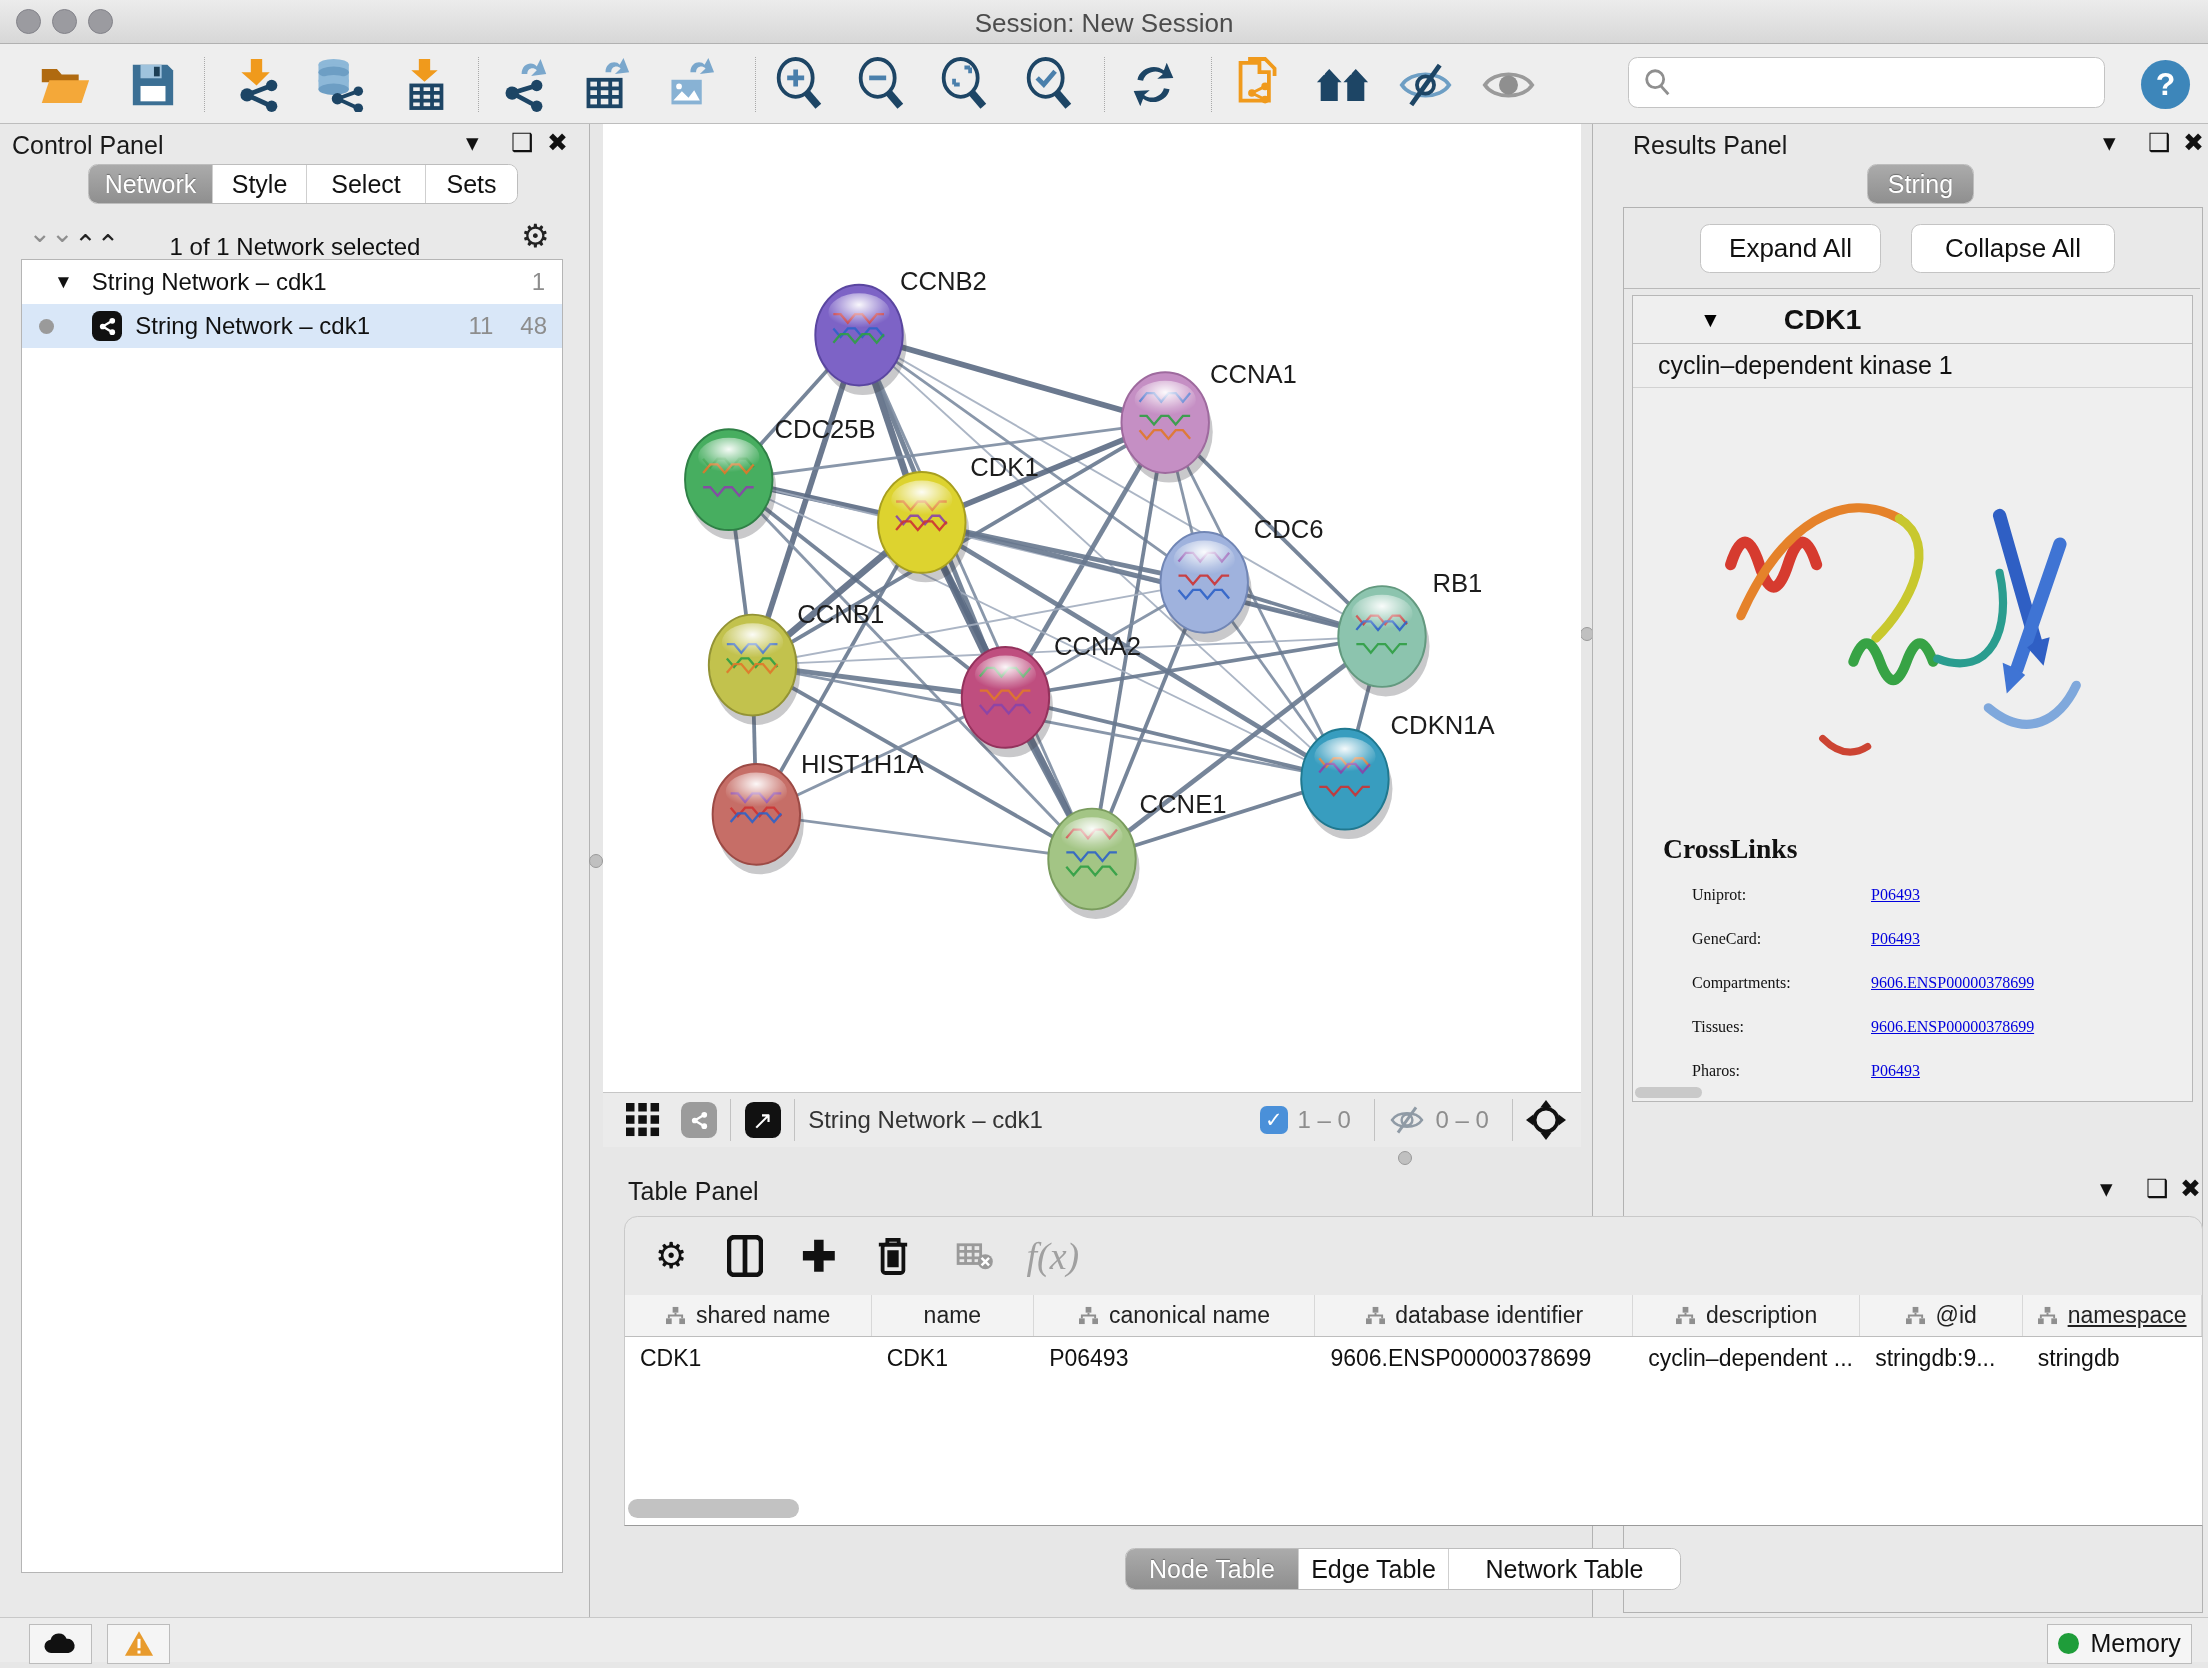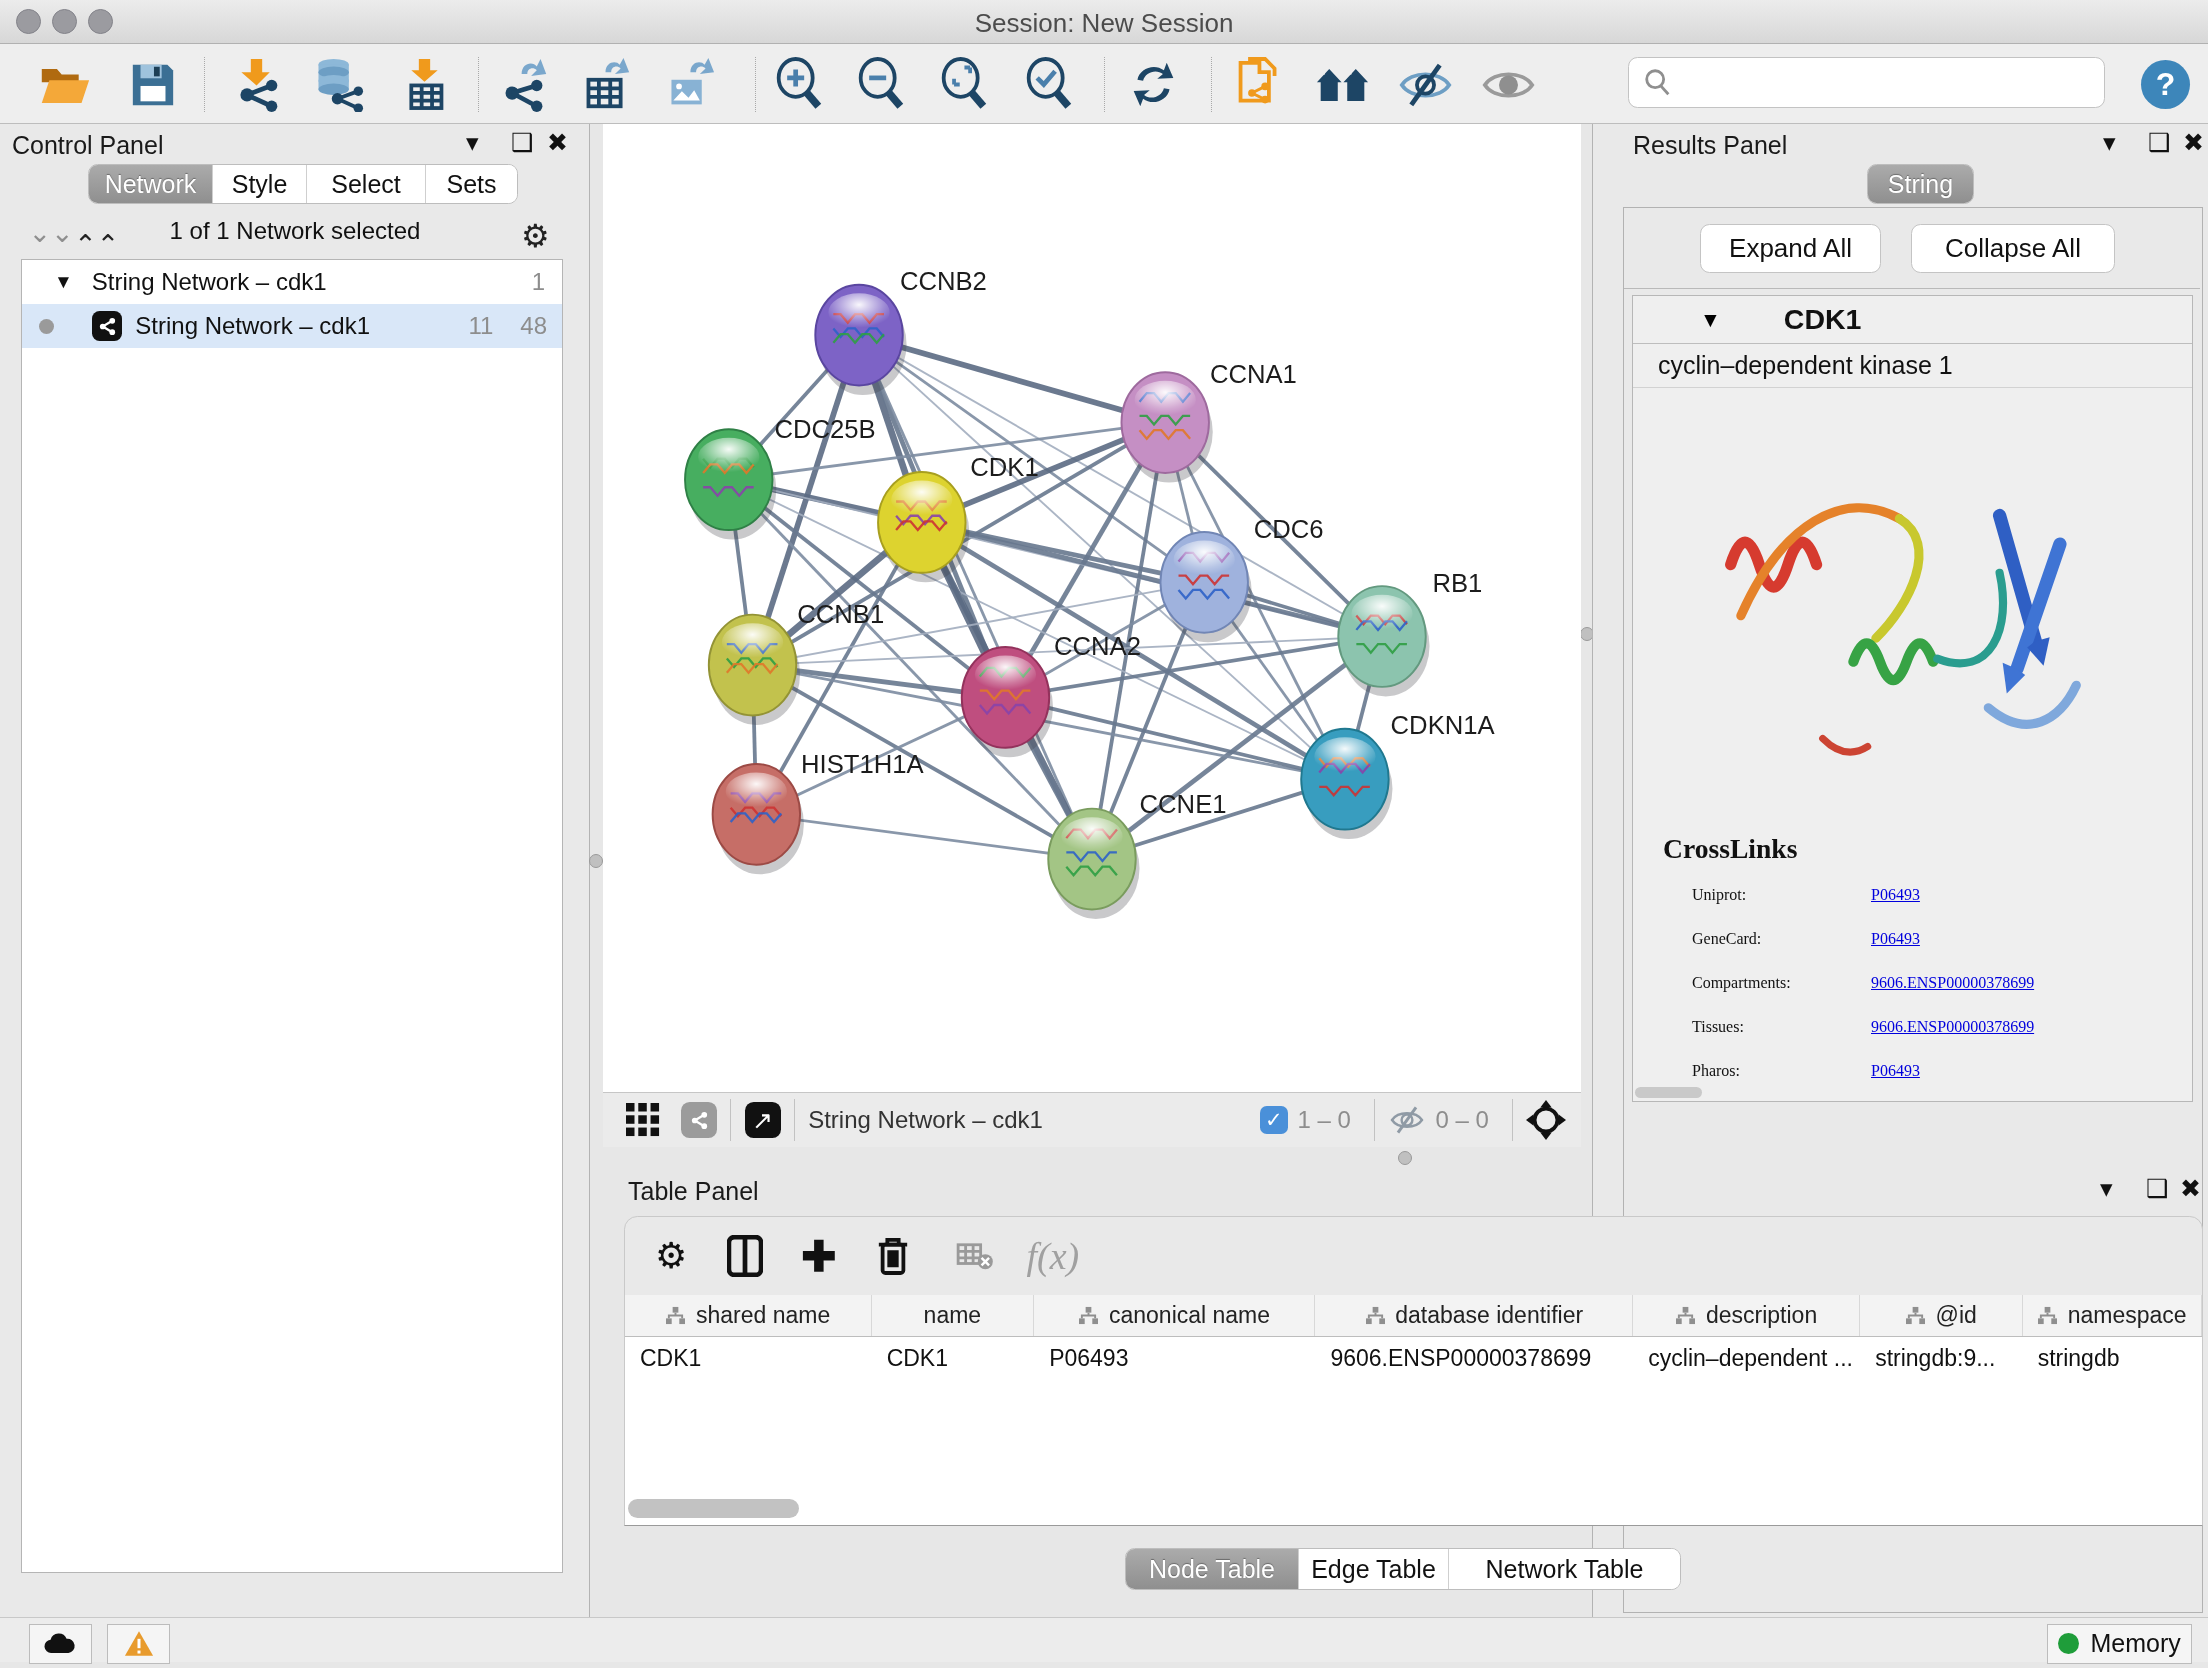--- a/index.html
+++ b/index.html
@@ -267,21 +267,21 @@
 
   <div class="abs seg" style="left:88px; top:40px; height:40px;">
     <div class="sel" style="width:123px;">Network</div>
     <div style="width:94px;">Style</div>
     <div style="width:119px;">Select</div>
     <div style="width:92px;">Sets</div>
   </div>
 
   <div class="abs" style="left:28.5px; top:93px; font-size:27px; color:#8f8f8f;">⌄⌄</div>
   <div class="abs" style="left:74px; top:103px; font-size:27px; color:#222; transform:rotate(180deg);">⌄⌄</div>
-  <div class="abs" style="left:0; top:93px; width:590px; text-align:center; font-size:24px; color:#111;">1 of 1 Network selected</div>
+  <div class="abs" style="left:0; top:109px; width:590px; text-align:center; font-size:24px; color:#111;">1 of 1 Network selected</div>
   <div class="abs" style="left:521px; top:93px; font-size:32px; color:#222;">⚙</div>
 
   <div class="abs" id="cp-listbox">
     <div class="tree-row">
       <span style="margin-left:32px; font-size:19px;">▼</span>
       <span style="margin-left:19px;">String Network – cdk1</span>
       <span class="cnt" style="margin-left:auto; margin-right:17px;">1</span>
     </div>
     <div class="tree-row tree-sel">
       <span style="margin-left:17px; width:15px; height:15px; border-radius:50%; background:#9a9a9a;"></span>
@@ -679,21 +679,21 @@
             <g fill="#8f8f8f">
               <rect x="8" y="1" width="6" height="6"></rect>
               <rect x="1" y="13" width="6" height="6"></rect>
               <rect x="15" y="13" width="6" height="6"></rect>
               <path d="M11 7 v3 M4 13 v-3 h14 v3" stroke="#8f8f8f" stroke-width="2" fill="none"></path>
             </g>
           </svg>
         </span>
         <span>@id</span>
       </div>
-      <div class="th" style="width: 181px;">
+      <div class="th" style="width: 181px; text-decoration: underline;">
         <span>
           <svg width="21" height="19" viewBox="0 0 22 20">
             <g fill="#8f8f8f">
               <rect x="8" y="1" width="6" height="6"></rect>
               <rect x="1" y="13" width="6" height="6"></rect>
               <rect x="15" y="13" width="6" height="6"></rect>
               <path d="M11 7 v3 M4 13 v-3 h14 v3" stroke="#8f8f8f" stroke-width="2" fill="none"></path>
             </g>
           </svg>
         </span>

